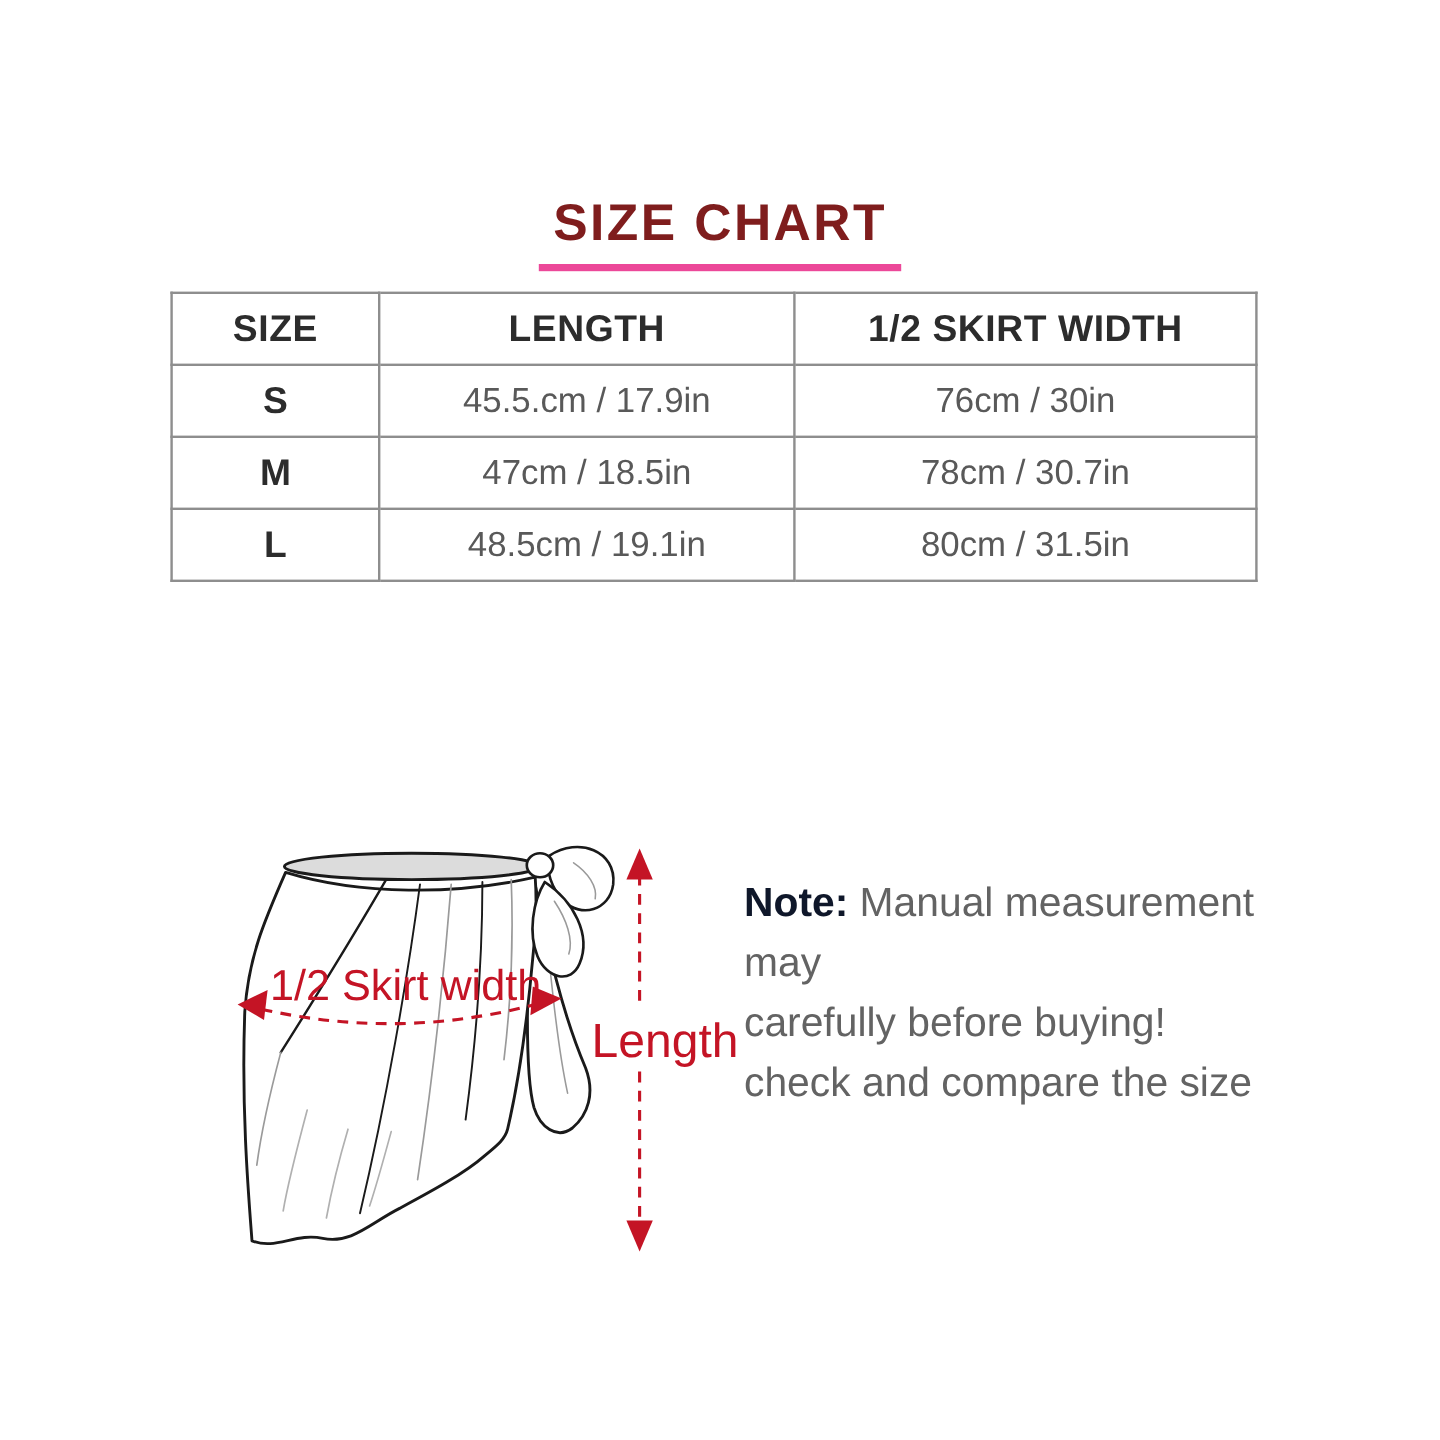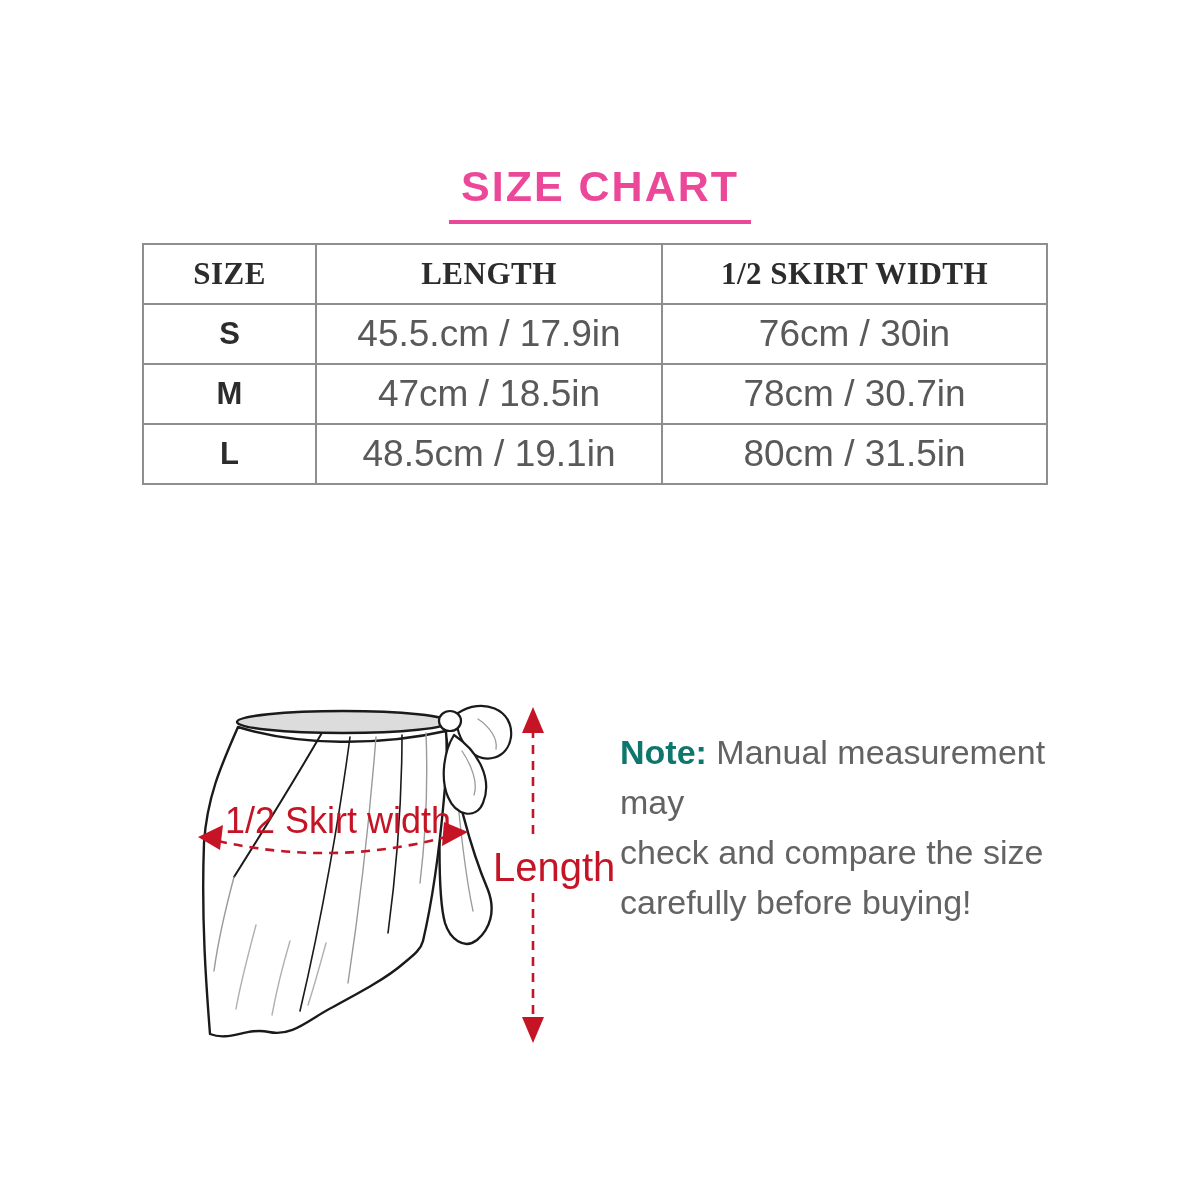--- a/index.html
+++ b/index.html
@@ -16,22 +16,22 @@
     left: 0; right: 0;
     top: 162px;
     text-align: center;
   }
   .title {
     display: inline-block;
     margin: 0;
     font-size: 43px;
     font-weight: bold;
     letter-spacing: 2px;
-    color: #ec4899;
-    border-bottom: 4px solid #ec4899;
+    color: #7f1d1d;
+    border-bottom: 6px solid #ec4899;
     padding: 0 12px 9px 12px;
   }
   .size-table {
     position: absolute;
     left: 142px;
     top: 243px;
     width: 904px;
     border-collapse: collapse;
     table-layout: fixed;
   }
@@ -41,29 +41,28 @@
     text-align: center;
     vertical-align: middle;
     padding: 0;
     background: #ffffff;
   }
   .size-table th {
     font-size: 31px;
     font-weight: bold;
     color: #2c2c2c;
     letter-spacing: 0.5px;
-    font-family: Liberation Serif, serif;
   }
   .size-cell {
     font-size: 31px;
     font-weight: bold;
     color: #2c2c2c;
   }
   .val-cell {
-    font-size: 37px;
+    font-size: 29px;
     font-weight: normal;
     color: #595959;
   }
   .diagram {
     position: absolute;
     left: 190px;
     top: 693px;
     width: 430px;
     height: 375px;
   }
@@ -72,21 +71,21 @@
     left: 620px;
     top: 727px;
     width: 480px;
     font-size: 34px;
     line-height: 50px;
     color: #636363;
   }
   .note-line { margin: 0; }
   .note-label {
     font-weight: bold;
-    color: #0f766e;
+    color: #0f172a;
   }
 </style>
 </head>
 <body>
 
 <div class="canvas">
 
   <div class="title-wrap">
     <h1 class="title">SIZE CHART</h1>
   </div>
@@ -166,17 +165,17 @@
       <line x1="343" y1="36" x2="343" y2="146" stroke-width="2.6" stroke-dasharray="9 7"></line>
       <line x1="343" y1="200" x2="343" y2="330" stroke-width="2.6" stroke-dasharray="9 7"></line>
       <polygon points="343,14 332,40 354,40" fill="#C41425" stroke="none"></polygon>
       <polygon points="343,350 332,324 354,324" fill="#C41425" stroke="none"></polygon>
     </g>
     <text x="303" y="188" font-size="40" fill="#C41425" font-family="Liberation Sans, sans-serif">Length</text>
   </svg>
 
   <div class="note">
     <p class="note-line"><span class="note-label">Note:</span> <span>Manual measurement may</span></p>
+    <p class="note-line">carefully before buying!</p>
     <p class="note-line">check and compare the size</p>
-    <p class="note-line">carefully before buying!</p>
   </div>
 
 </div>
 
 </body></html>

